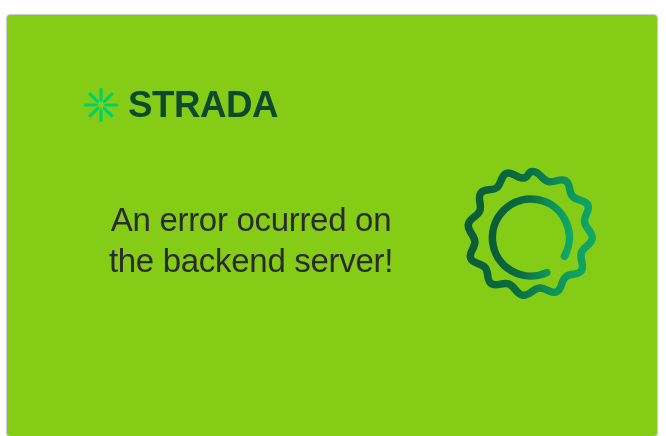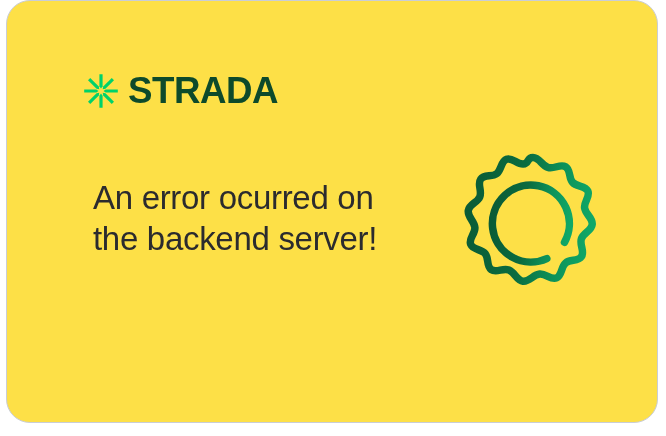--- a/index.html
+++ b/index.html
@@ -18,27 +18,27 @@
     position: relative;
     width: 666px;
     height: 436px;
     background: #ffffff;
   }
 
   
   .error-card {
     position: absolute;
     left: 6px;
-    top: 0;
+    top: 14px;
     width: 652px;
     height: 423px;
     box-sizing: border-box;
-    background: #fde047;
+    background: #84cc16;
     border: 1px solid #c9cdd6;
-    border-radius: 24px;
+    border-radius: 4px;
     overflow: hidden;
   }
 
   
   .brand {
     position: absolute;
     left: 76px;
     top: 72px;
     display: flex;
     align-items: center;
@@ -67,21 +67,22 @@
     position: absolute;
     left: 78px;
     top: 168px;
     width: 300px;
     font-family: "Liberation Sans", sans-serif;
     font-size: 33px;
     line-height: 41px;
     font-weight: normal;
     color: #2b2b2e;
     letter-spacing: -0.3px;
-    margin: 8px;
+    margin: 16px;
+    text-align: center;
   }
 
   
   .gear-art {
     position: absolute;
     left: 448px;
     top: 145px;
     width: 156px;
     height: 156px;
   }

